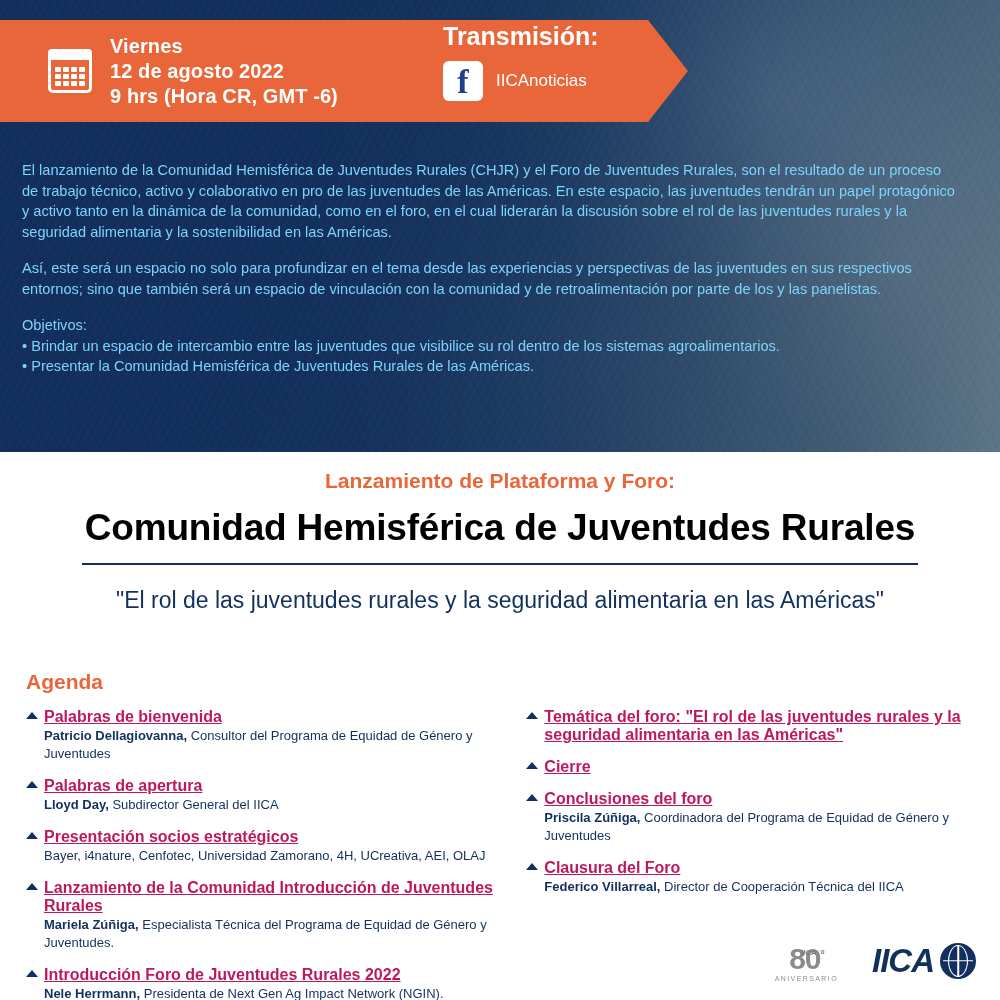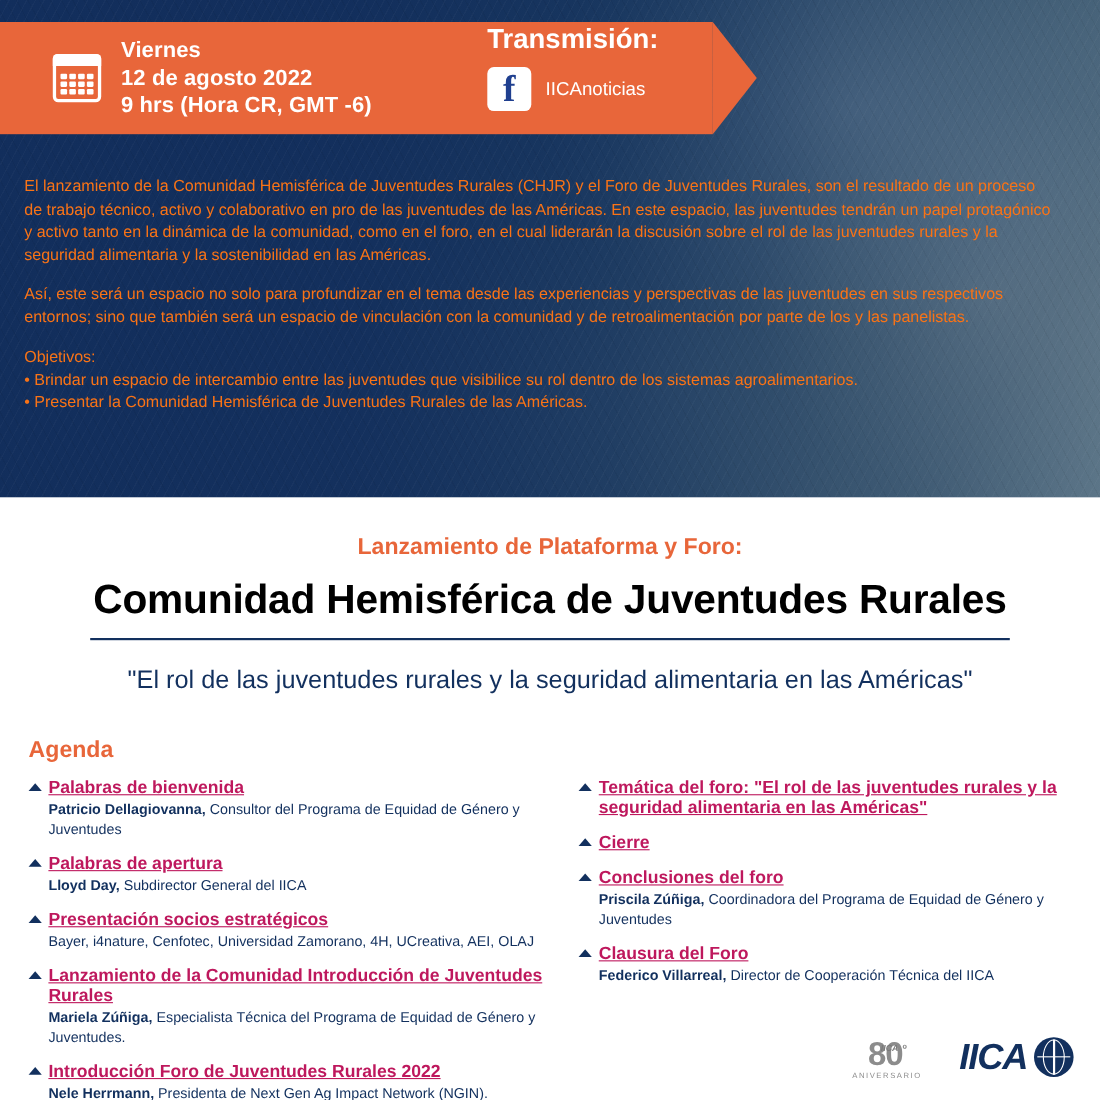--- a/index.html
+++ b/index.html
@@ -159,36 +159,35 @@
     color: #ffffff;
     font-size: 17px;
   }
 
   
   .hero-body {
     position: absolute;
     left: 22px;
     right: 40px;
     top: 160px;
-    color: #f97316;
+    color: #7dd3fc;
     font-size: 14.6px;
     line-height: 20.5px;
   }
   .hero-body p { margin: 0 0 16px 0; }
   .hero-body .obj-title { margin: 0; }
   .hero-body .bullet { margin: 0; }
 
   
   .title-block {
     position: absolute;
     top: 432px;
     left: 0;
     width: 1000px;
     text-align: center;
-    margin-top: 17px;
   }
   .kicker {
     margin-top: 37px;
     color: #e8663a;
     font-size: 21px;
     font-weight: bold;
   }
   .main-title {
     margin-top: 14px;
     color: #000000;

